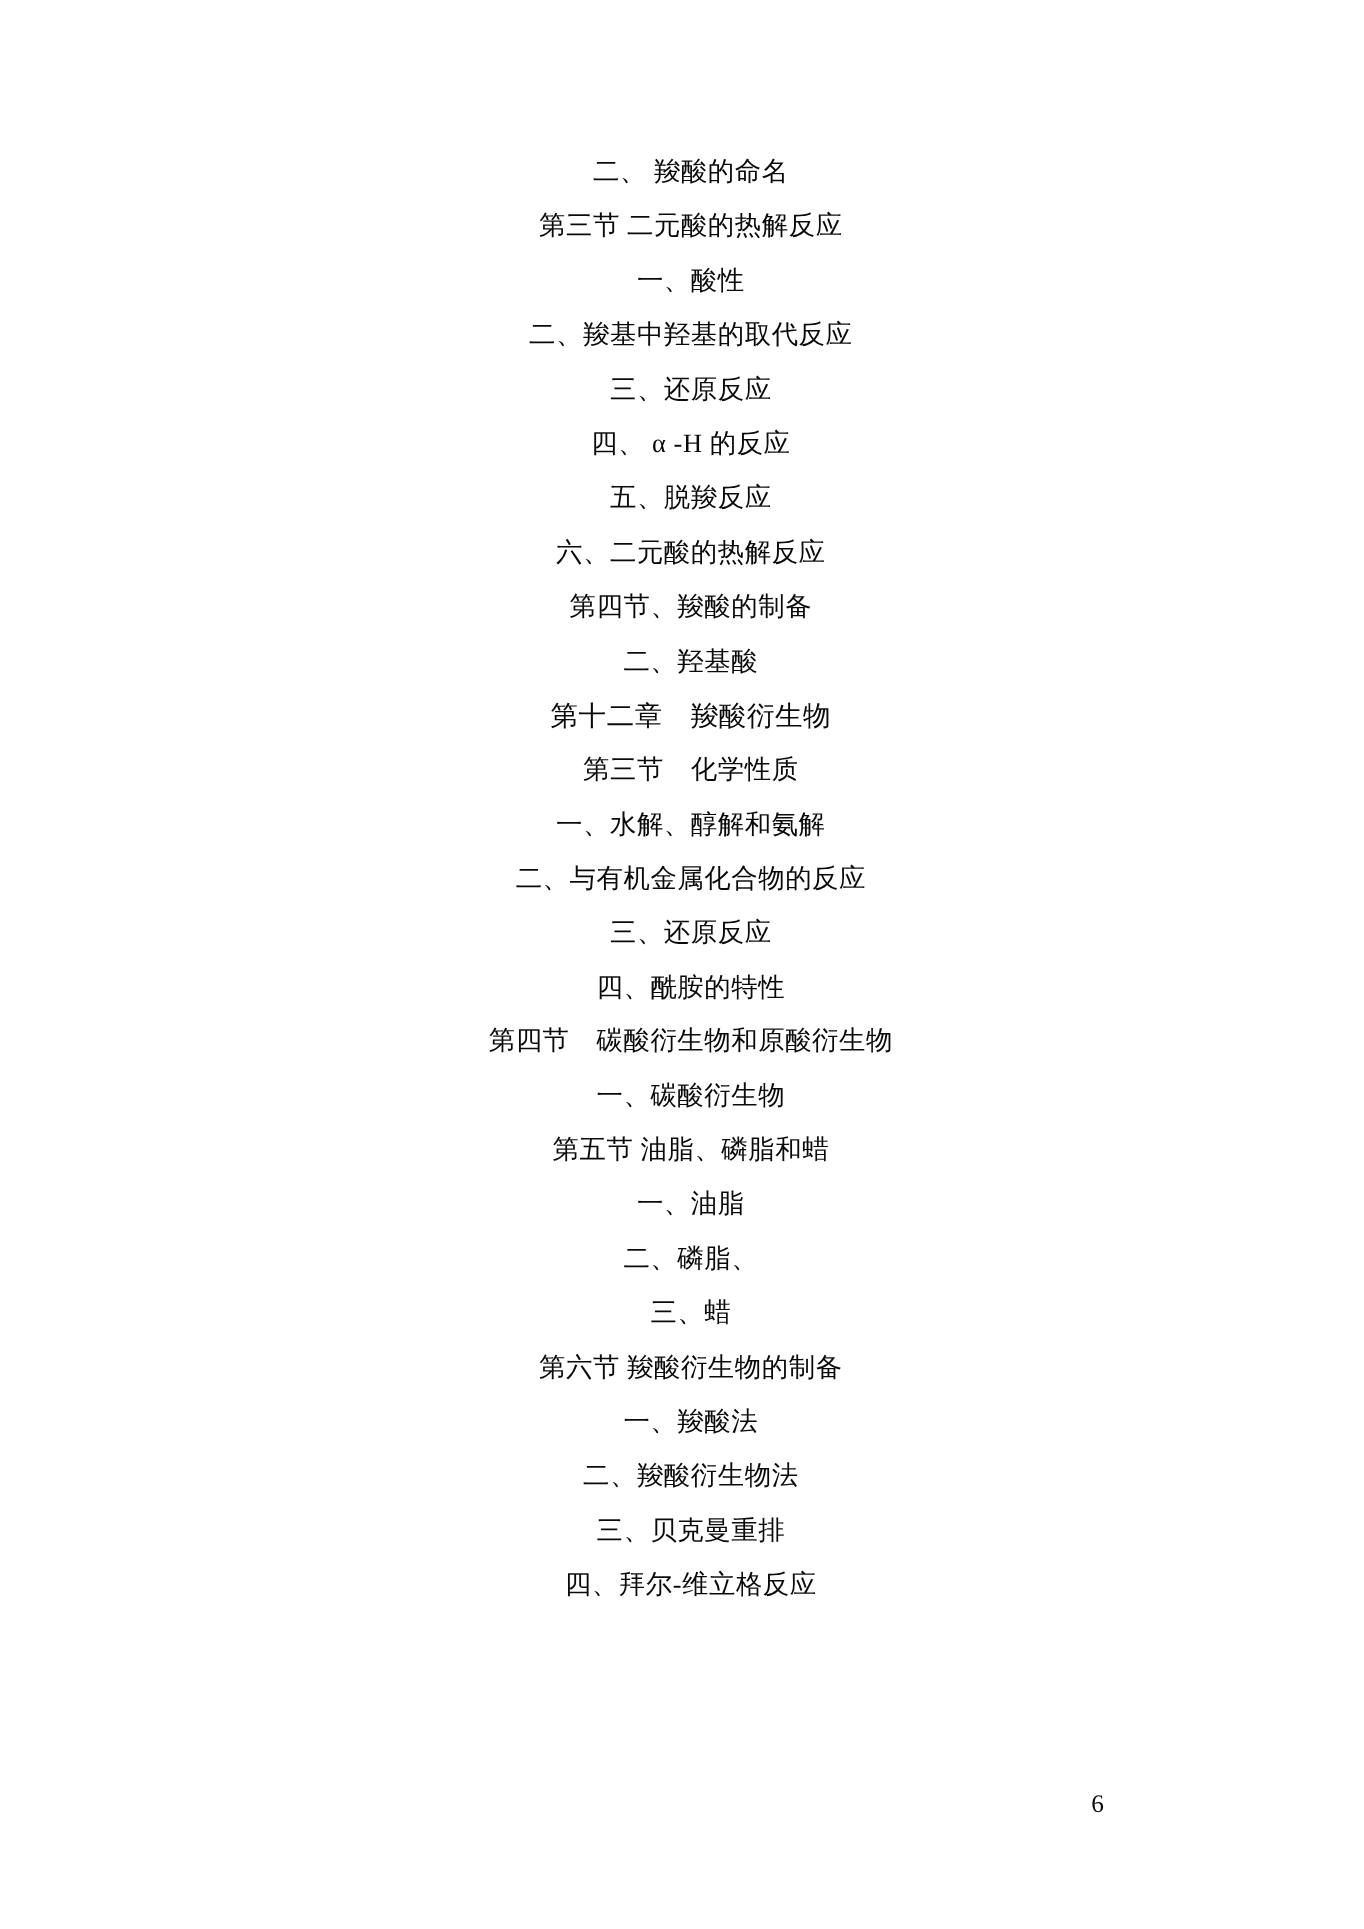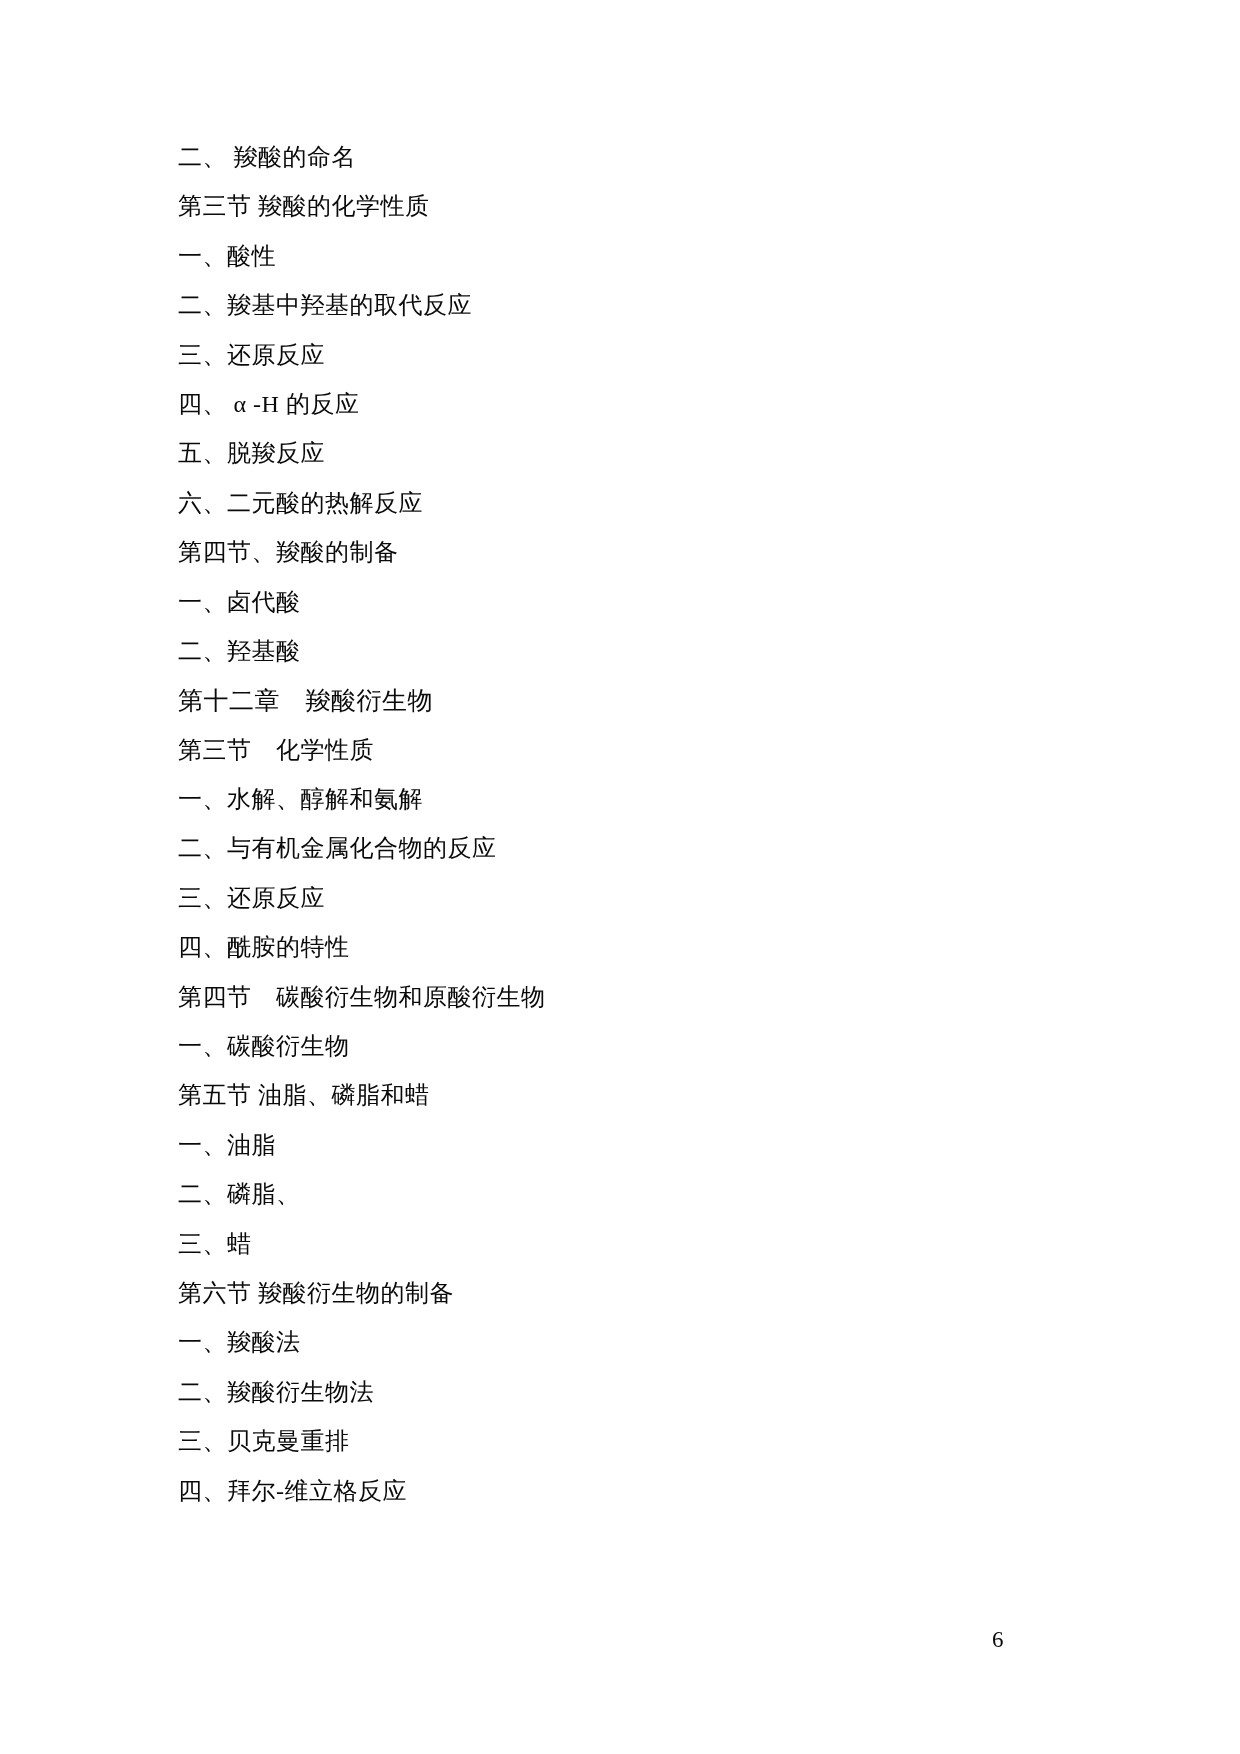--- a/index.html
+++ b/index.html
@@ -12,20 +12,21 @@
     height: 1754px;
     position: relative;
     font-family: "Liberation Serif", serif;
     color: #0a0a0a;
   }
   .page {
     position: absolute;
     inset: 0;
     background: #ffffff;
     overflow: hidden;
+    text-align: center;
   }
   .toc {
     position: absolute;
     left: 178px;
     top: 133px;
     width: 900px;
   }
   .toc-line {
     font-size: 24px;
     line-height: 49.4px;
@@ -44,29 +45,28 @@
     font-size: 23px;
     line-height: 30px;
   }
 </style>
 </head>
 <body>
 
 <div class="page">
   <main class="toc">
     <div class="toc-line">二、 羧酸的命名</div>
-    <div class="toc-line">第三节 羧酸的化学性质</div>
+    <div class="toc-line">第三节 二元酸的热解反应</div>
     <div class="toc-line">一、酸性</div>
     <div class="toc-line">二、羧基中羟基的取代反应</div>
     <div class="toc-line">三、还原反应</div>
     <div class="toc-line">四、 α -H 的反应</div>
     <div class="toc-line">五、脱羧反应</div>
     <div class="toc-line">六、二元酸的热解反应</div>
     <div class="toc-line">第四节、羧酸的制备</div>
-    <div class="toc-line">一、卤代酸</div>
     <div class="toc-line">二、羟基酸</div>
     <div class="toc-line chapter">第十二章　羧酸衍生物</div>
     <div class="toc-line">第三节　化学性质</div>
     <div class="toc-line">一、水解、醇解和氨解</div>
     <div class="toc-line">二、与有机金属化合物的反应</div>
     <div class="toc-line">三、还原反应</div>
     <div class="toc-line">四、酰胺的特性</div>
     <div class="toc-line">第四节　碳酸衍生物和原酸衍生物</div>
     <div class="toc-line">一、碳酸衍生物</div>
     <div class="toc-line">第五节 油脂、磷脂和蜡</div>

